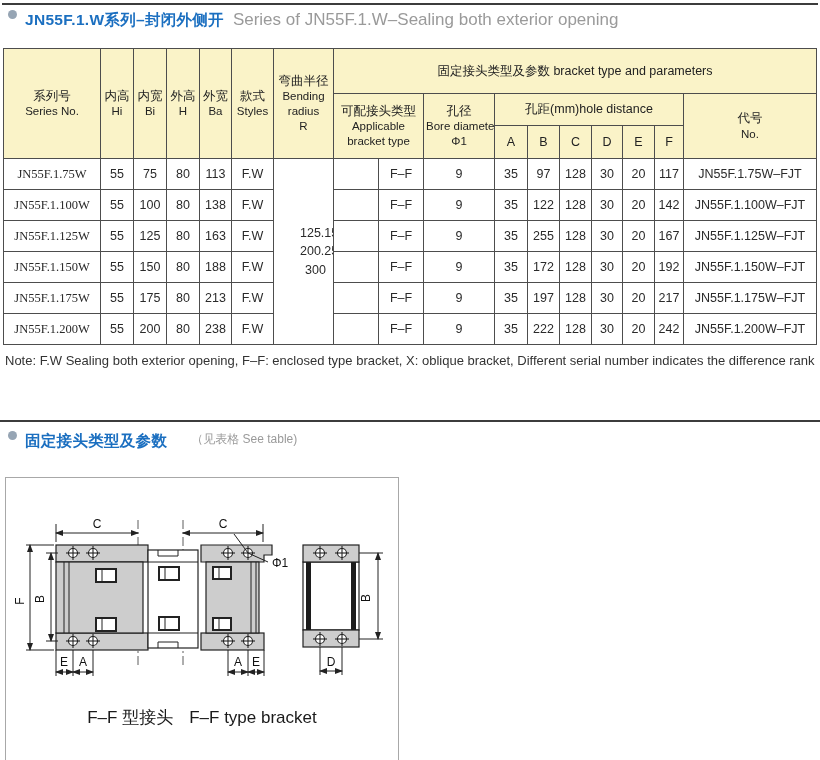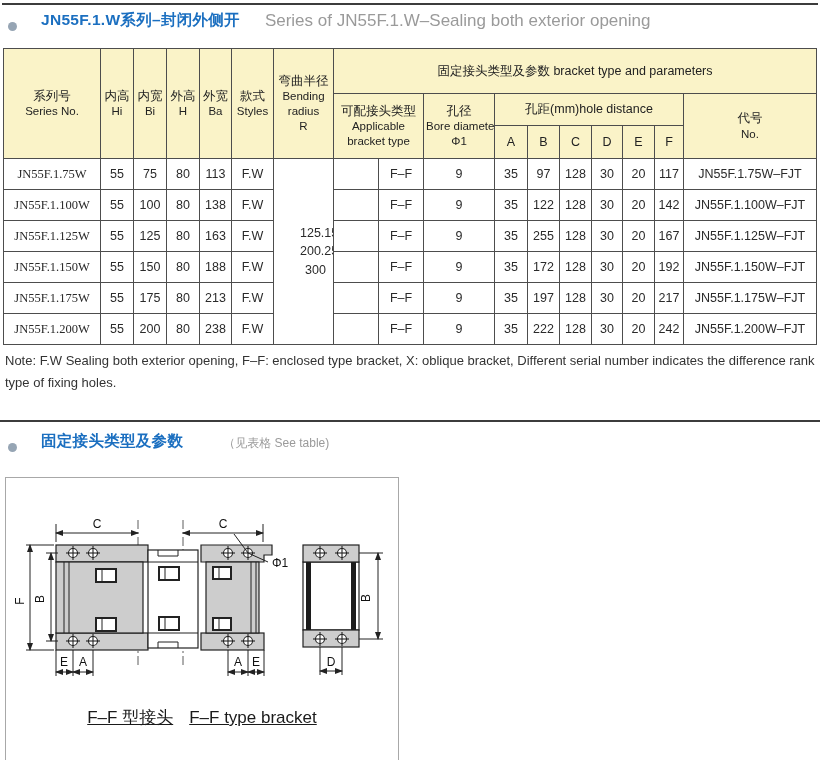--- a/index.html
+++ b/index.html
@@ -4,21 +4,21 @@
 <style>
   html,body{margin:0;padding:0;}
   body{
     width:820px;height:760px;position:relative;overflow:hidden;
     background:#ffffff;color:#2a2a2a;
     font-family:"Liberation Sans","DejaVu Sans",sans-serif;
   }
   .top-rule{position:absolute;left:2px;top:3px;width:816px;border-top:2px solid #3c3c3c;}
   .mid-rule{position:absolute;left:0;top:420px;width:820px;border-top:2px solid #3c3c3c;}
 
-  .sec-head{position:absolute;left:8px;display:flex;align-items:flex-end;white-space:nowrap;gap:16px;}
+  .sec-head{position:absolute;left:8px;display:flex;align-items:flex-start;white-space:nowrap;}
   .sec-head .bullet{width:9px;height:9px;border-radius:50%;background:#96a5b4;margin-right:8px;flex:0 0 auto;}
   .sec-head .zh{color:#1b6fc0;font-weight:bold;font-size:15.5px;letter-spacing:.3px;}
   .sec-head .en{color:#9a9a9a;font-size:17px;margin-left:9px;}
   .sec-head .small{color:#9a9a9a;font-size:12px;margin-left:24px;}
   #sec1{top:10px;}
   #sec2{top:431px;}
 
   table.spec{
     position:absolute;left:3px;top:48px;width:814px;
     border-collapse:collapse;table-layout:fixed;
@@ -41,21 +41,21 @@
   .notes{position:absolute;left:5px;top:350px;width:814px;font-size:13px;color:#333;}
   .notes div{white-space:nowrap;line-height:22px;}
 
   .diagram-box{
     position:absolute;left:5px;top:477px;width:392px;height:283px;
     border:1px solid #a8a8a8;border-bottom:none;background:#fff;
   }
   .diagram-box svg{position:absolute;left:0;top:0;}
   .diag-caption{
     position:absolute;left:0;top:228px;width:100%;text-align:center;
-    font-size:17px;color:#1a1a1a;white-space:nowrap;text-decoration:underline;
+    font-size:17px;color:#1a1a1a;white-space:nowrap;
   }
   .diag-caption .cz{margin-right:16px;}
 
   
   .gfill{fill:#cdcdcd;stroke:#222;stroke-width:1.2;}
   .wfill{fill:#ffffff;stroke:#222;stroke-width:1.2;}
   .thin{stroke:#222;stroke-width:1;fill:none;}
   .dim{stroke:#222;stroke-width:1;fill:none;}
   .cdash{stroke:#333;stroke-width:0.8;fill:none;stroke-dasharray:9 3 2 3;}
   .slot{fill:#fff;stroke:#222;stroke-width:2;}
@@ -262,21 +262,20 @@
       <td>30</td>
       <td>20</td>
       <td>242</td>
       <td class="tleft2">JN55F.1.200W–FJT</td>
     </tr>
   </tbody>
 </table>
 
 <div class="notes">
   <div>Note: F.W Sealing both exterior opening, F–F: enclosed type bracket, X: oblique bracket, Different serial number indicates the difference rank</div>
-  <div>type of fixing holes.</div>
 </div>
 
 <div class="mid-rule"></div>
 
 <div class="sec-head" id="sec2">
   <span class="bullet"></span>
   <span class="zh">固定接头类型及参数</span>
   <span class="small">（见表格 See table)</span>
 </div>
 

